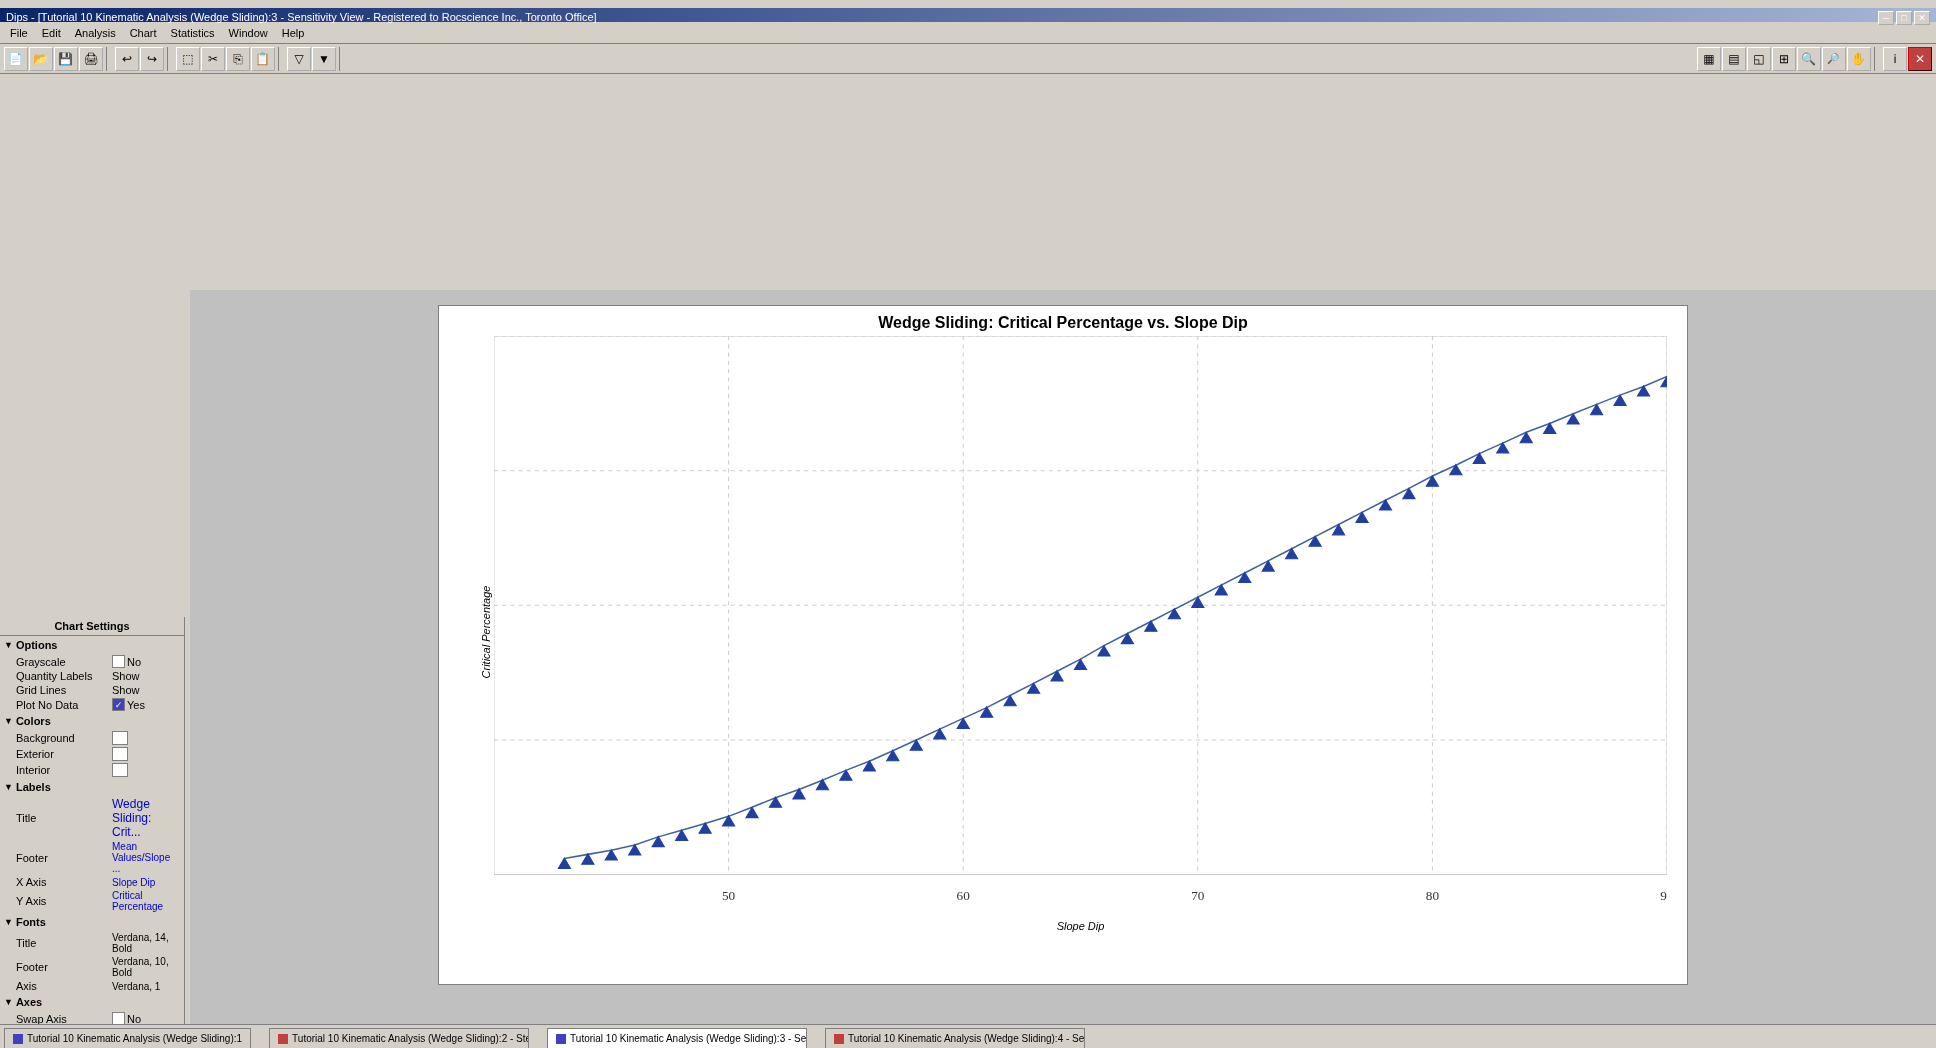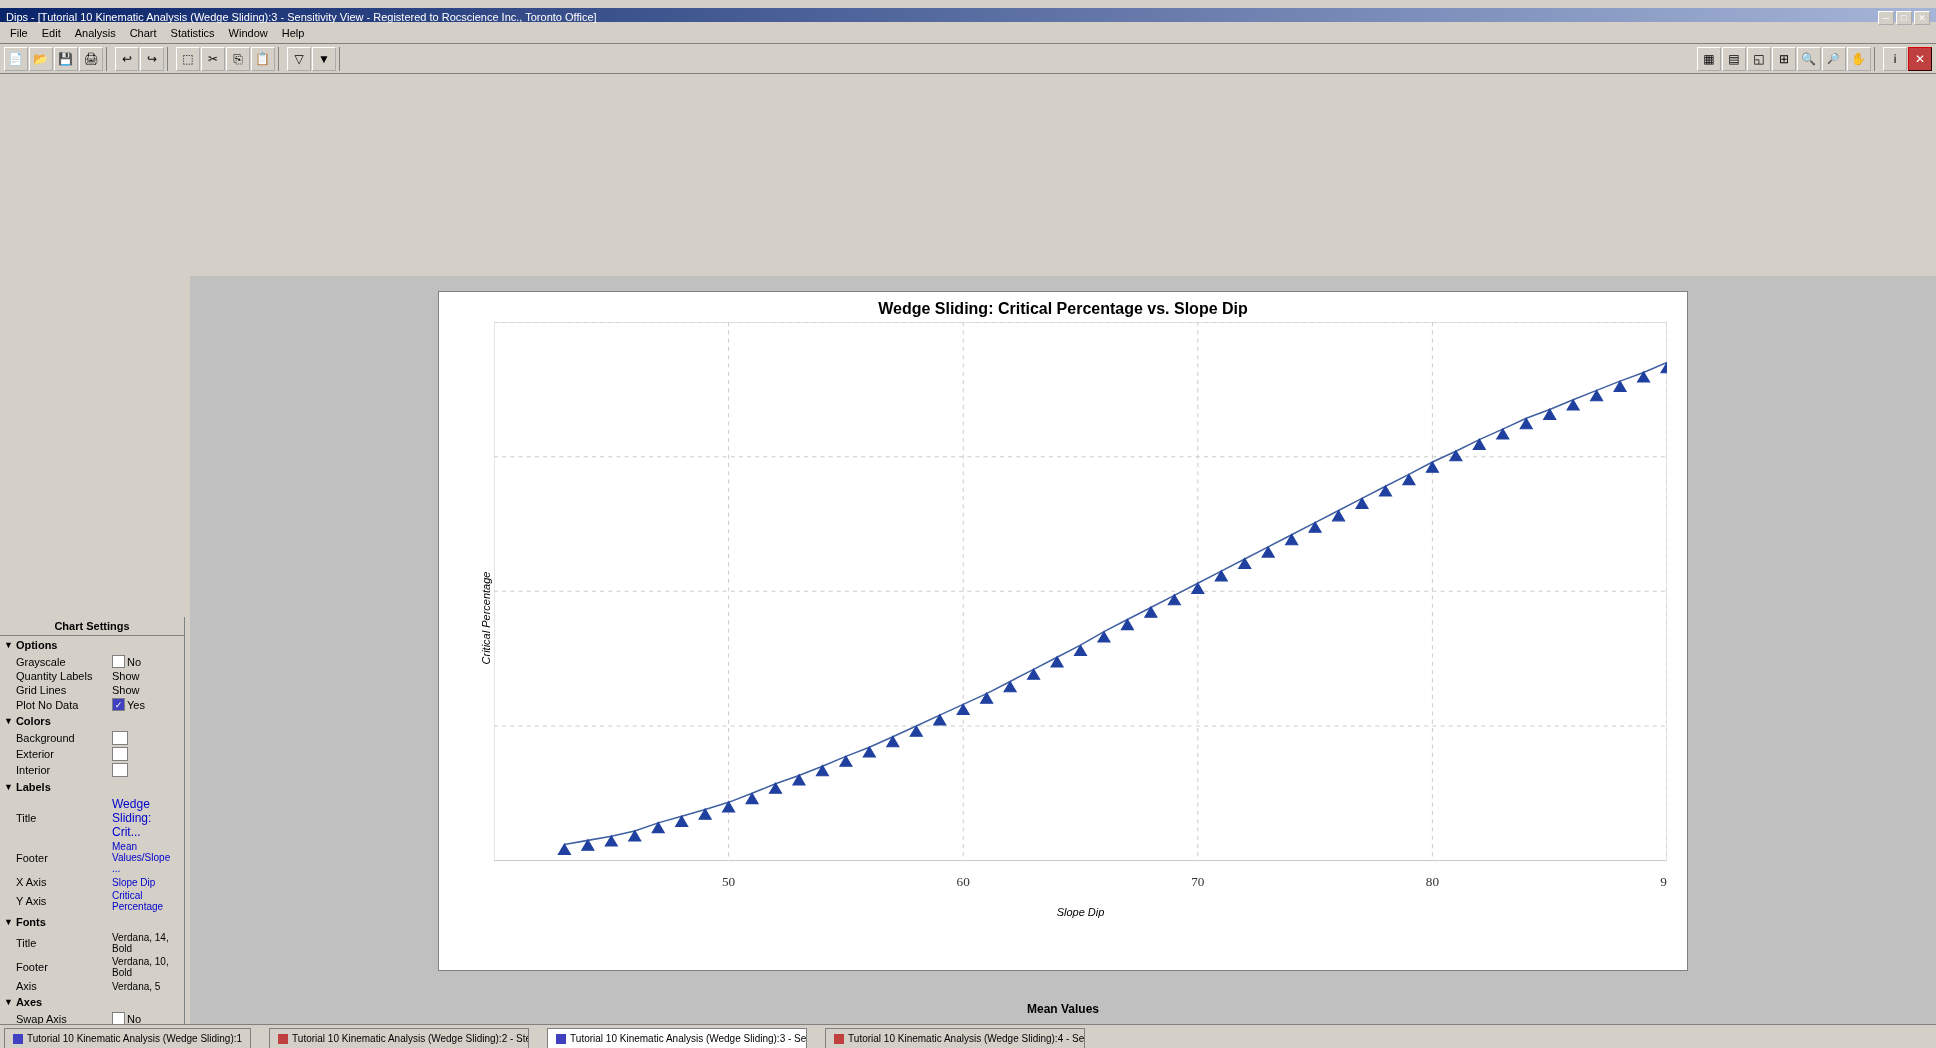--- a/index.html
+++ b/index.html
@@ -286,21 +286,21 @@
     <div class="prop-row">
       <span class="prop-label">Title</span>
       <span class="prop-value" style="font-size:10px;">Verdana, 14, Bold</span>
     </div>
     <div class="prop-row">
       <span class="prop-label">Footer</span>
       <span class="prop-value" style="font-size:10px;">Verdana, 10, Bold</span>
     </div>
     <div class="prop-row">
       <span class="prop-label">Axis</span>
-      <span class="prop-value" style="font-size:10px;">Verdana, 5</span>
+      <span class="prop-value" style="font-size:10px;">Verdana, 1</span>
     </div>
 
     <div class="section-header">
       <span class="collapse-icon">▼</span>
       <span>Axes</span>
     </div>
     <div class="prop-row">
       <span class="prop-label">Swap Axis</span>
       <div class="prop-value">
         <div class="checkbox"></div>
@@ -450,21 +450,20 @@
             <polygon points="1150,39 1144,49 1156,49"></polygon>
           </g>
         </svg>
 
         
         <div style="text-align:center; font-family:Verdana,sans-serif; font-size:11px; margin-top:2px; font-style:italic;">Slope Dip</div>
       </div>
     </div>
 
     <div style="width:1250px; text-align:center; margin-top:8px;">
-      <div style="font-family:Verdana,sans-serif; font-size:12px; font-weight:bold;">Mean Values</div>
     </div>
 
   </div>
 </div>
 
 <div style="position:fixed; bottom:0; left:0; right:0; height:24px; background:#d4d0c8; border-top:1px solid #808080; display:flex; align-items:flex-end; padding:0 4px; gap:18px; z-index:100;">
 
   <div class="tab">
     <span style="display:inline-block; width:10px; height:10px; background:#4040c0; flex-shrink:0;"></span>
     <span>Tutorial 10 Kinematic Analysis (Wedge Sliding):1</span>

